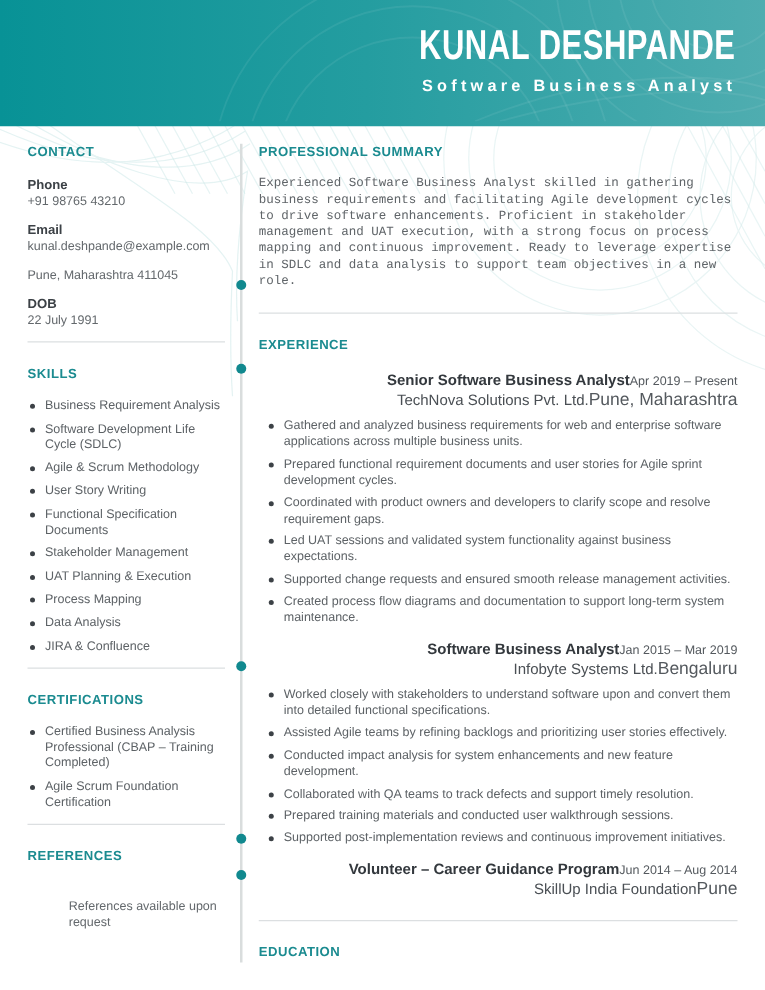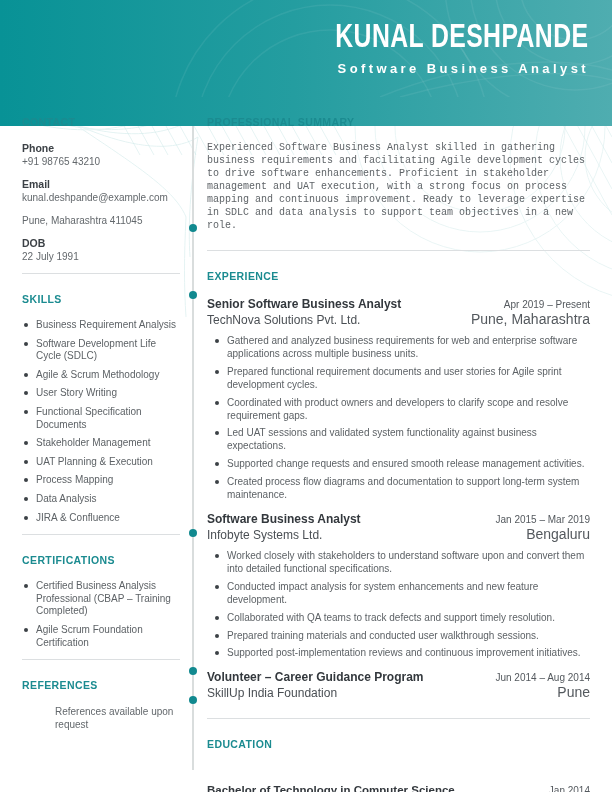--- a/index.html
+++ b/index.html
@@ -3,21 +3,21 @@
 <meta charset="utf-8">
 <style>
   html,body{margin:0;padding:0;background:#ffffff;}
   body{
     width:612px;height:792px;position:relative;overflow:hidden;
     font-family:"Liberation Sans","DejaVu Sans",sans-serif;
     color:#63686c;-webkit-font-smoothing:antialiased;
   }
   
   .header{
-    position:absolute;top:0;left:0;width:612px;height:126px;
+    position:absolute;top:0;left:0;width:612px;height:101px;
     background:linear-gradient(90deg,#089296 0%,#249da0 48%,#4fadb0 100%);
     z-index:2;
   }
   .header svg{position:absolute;top:0;left:0;}
   .name{
     position:absolute;right:24px;top:20px;
     color:#ffffff;font-weight:bold;font-size:31px;line-height:31px;
     letter-spacing:0.5px;white-space:nowrap;
     transform:scale(0.80,1.08);transform-origin:right center;
   }
@@ -42,29 +42,29 @@
   
   .left-col .sec-h{margin-top:19px;}
   .fields{margin-top:14px;}
   .field{margin-bottom:10px;}
   .field-label{font-weight:bold;color:#3c4146;font-size:10.5px;line-height:13px;}
   .field-value{color:#63686c;font-size:10px;line-height:13px;}
   .left-col .rule{margin-top:10px;}
   ul.plain{list-style:none;margin:14px 0 0 0;padding:0;}
   ul.plain li{display:flex;font-size:10px;line-height:12.6px;color:#5d6266;margin-bottom:6px;}
   .b{flex:0 0 auto;width:4px;height:4px;border-radius:50%;background:#3c4146;margin:4px 8px 0 2px;}
-  .refs-text{margin-top:14px;font-size:10px;line-height:13px;color:#63686c;padding-left:33px;}
+  .refs-text{margin-top:28px;font-size:10px;line-height:13px;color:#63686c;padding-left:33px;}
   
   .right-col .sec-h{margin-top:19px;}
   .summary-text{margin-top:13px;font-size:10px;line-height:13px;color:#5f6468;font-family:Liberation Mono, monospace;}
   .right-col .rule{margin-top:18px;}
   .exp-h{margin-top:18px;}
   .job{margin-top:15px;}
   .job + .job{margin-top:10px;}
-  .row{display:flex;justify-content:space-between;align-items:baseline;}
+  .row{display:flex;justify-content:flex-end;align-items:baseline;}
   .job-title{font-weight:bold;color:#33383d;font-size:12px;line-height:14px;}
   .job-date{color:#54595e;font-size:10px;white-space:nowrap;}
   .company{color:#4a4f54;font-size:12px;line-height:14px;}
   .location{color:#54595e;font-size:14px;white-space:nowrap;}
   ul.bullets{list-style:none;margin:8px 0 0 0;padding:0 0 0 6px;}
   ul.bullets li{display:flex;font-size:10px;line-height:12.9px;color:#5d6266;margin-bottom:5px;}
   .edu-h{margin-top:17px;}
   .edu-row{margin-top:33px;}
   .degree{font-weight:bold;color:#33383d;font-size:11.5px;line-height:14px;}
 </style>
@@ -306,20 +306,24 @@
           <span class="company">Infobyte Systems Ltd.</span>
           <span class="location">Bengaluru</span>
         </div>
         <ul class="bullets">
 
             <li>
             <span class="b"></span>
             <span>Worked closely with stakeholders to understand software upon and convert them into detailed functional specifications.</span>
           </li>
 
+            <li>
+            <span class="b"></span>
+            <span>Assisted Agile teams by refining backlogs and prioritizing user stories effectively.</span>
+          </li>
 
             <li>
             <span class="b"></span>
             <span>Conducted impact analysis for system enhancements and new feature development.</span>
           </li>
 
             <li>
             <span class="b"></span>
             <span>Collaborated with QA teams to track defects and support timely resolution.</span>
           </li>

